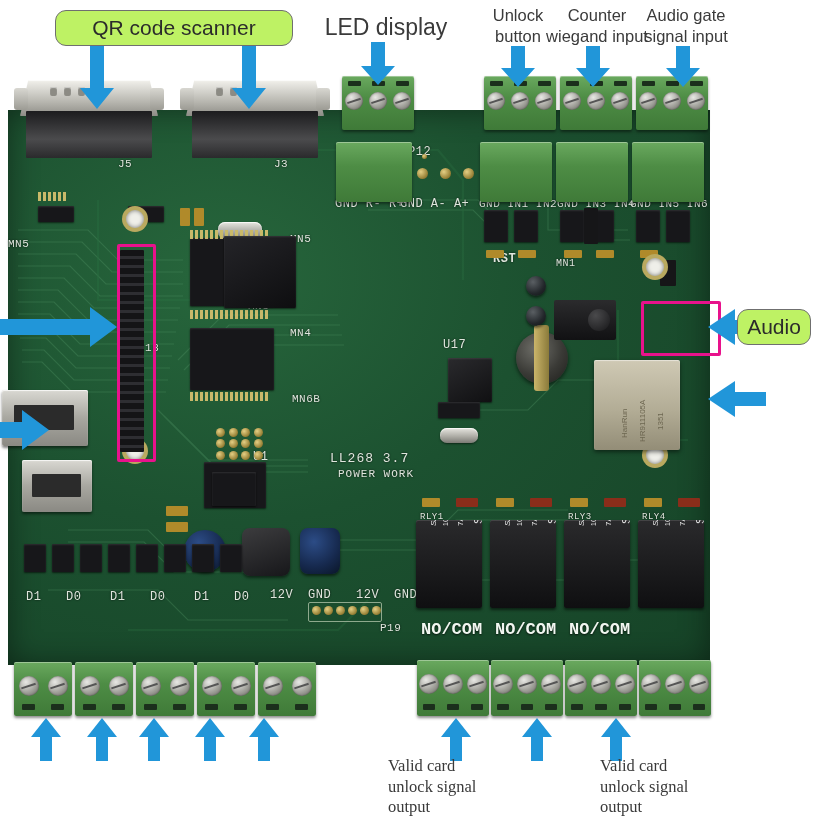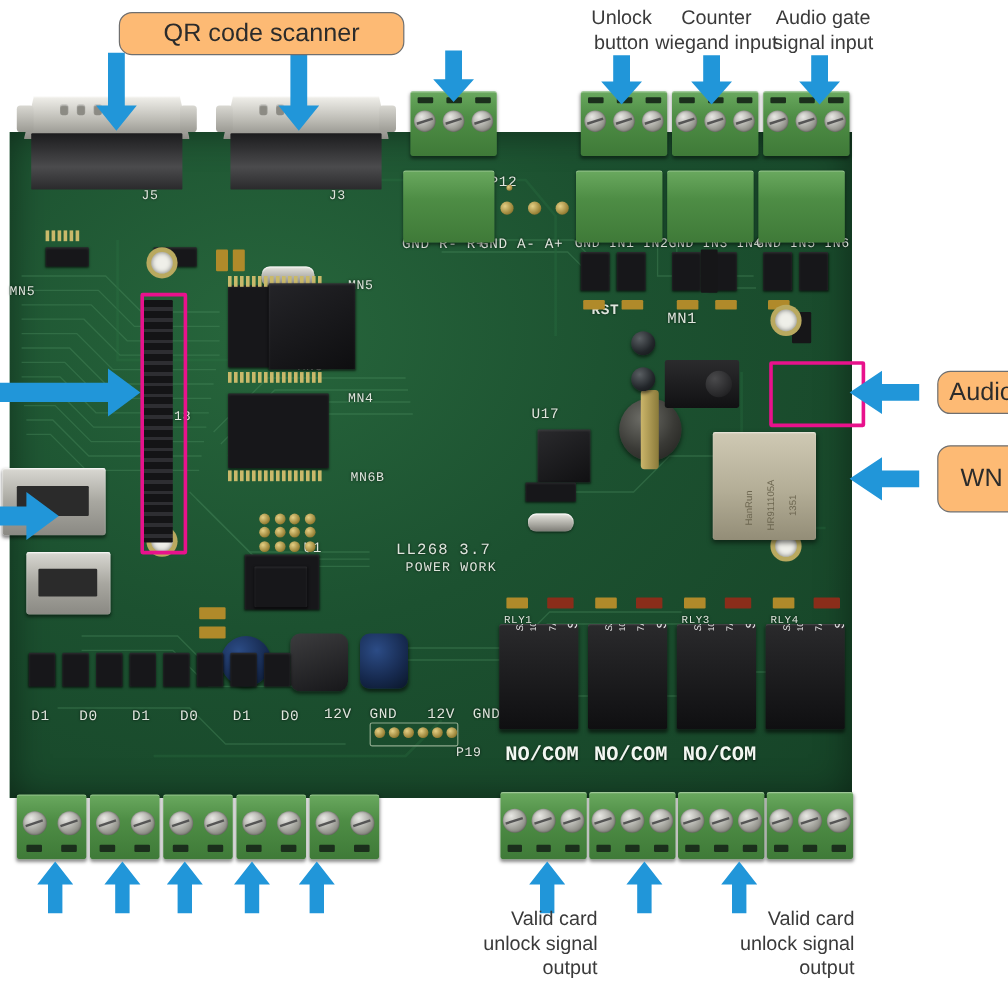--- a/index.html
+++ b/index.html
@@ -99,26 +99,26 @@
        width:22px;height:22px;border-radius:50%;
        background:radial-gradient(circle at 35% 30%,#4a4a4c,#161618);}
 
   .pinhdr{position:absolute;background:#141416;border-radius:1px;}
 
   
   .hilite{position:absolute;border:3px solid #e8128c;border-radius:2px;}
 
   
   .callout{position:absolute;border:1.6px solid #6f6f6f;border-radius:11px;
-      background:#fdba74;color:#2b2b2b;display:flex;align-items:center;
+      background:#bef264;color:#2b2b2b;display:flex;align-items:center;
       justify-content:center;text-align:center;font-size:21px;line-height:1.15;
-      padding:16px 10px;box-sizing:border-box;margin-left:44px;}
+      padding:16px 10px;box-sizing:border-box;}
   .plain{position:absolute;color:#3a3a3a;font-size:16.5px;line-height:1.25;
       text-align:center;white-space:pre-line;}
-  .plain.left{text-align:right;}
+  .plain.left{text-align:left;font-family:Liberation Serif, serif;}
 
   
   .arrow{position:absolute;}
   .arrow svg{display:block;overflow:visible;}
 </style>
 </head>
 <body>
 
 <div id="stage">
 
@@ -179,21 +179,21 @@
     <div class="silk" style="left:392px;top:87px;font-size:12px;">GND A- A+</div>
     <div class="silk" style="left:471px;top:88px;font-size:11px;">GND IN1 IN2</div>
     <div class="silk" style="left:549px;top:88px;font-size:11px;">GND IN3 IN4</div>
     <div class="silk" style="left:622px;top:88px;font-size:11px;">GND IN5 IN6</div>
 
     <div class="silk" style="left:0px;top:128px;font-size:11px;">MN5</div>
     <div class="silk" style="left:282px;top:123px;font-size:11px;">MN5</div>
     <div class="silk" style="left:282px;top:217px;font-size:11px;">MN4</div>
     <div class="silk" style="left:240px;top:190px;font-size:11px;">MN3</div>
     <div class="silk" style="left:284px;top:283px;font-size:11px;">MN6B</div>
-    <div class="silk" style="left:548px;top:148px;font-size:13px;">MN1</div>
+    <div class="silk" style="left:548px;top:148px;font-size:10px;">MN1</div>
     <div class="silk" style="left:245px;top:340px;font-size:12px;">U1</div>
     <div class="silk" style="left:435px;top:228px;font-size:12px;">U17</div>
     <div class="silk" style="left:485px;top:142px;font-size:12px;font-weight:bold;">RST</div>
 
     <div class="silk" style="left:322px;top:341px;font-size:13px;letter-spacing:1px;">LL268 3.7</div>
     <div class="silk" style="left:330px;top:358px;font-size:11px;letter-spacing:1px;">POWER WORK</div>
 
     <div class="silk" style="left:18px;top:480px;font-size:12px;">D1</div>
     <div class="silk" style="left:58px;top:480px;font-size:12px;">D0</div>
     <div class="silk" style="left:102px;top:480px;font-size:12px;">D1</div>
@@ -699,33 +699,33 @@
       </svg>
   </div>
   <div class="arrow" style="left:600px;top:718px;">
     <svg width="32" height="44" viewBox="0 0 32 44">
         <path d="M16 0 L31 19 H22 V43 H10 V19 H1 Z" fill="#2196d9"></path>
       </svg>
   </div>
 
   <div class="callout" style="left:55px;top:10px;width:238px;height:36px;">QR code scanner</div>
 
+  <div class="plain" style="left:310px;top:13px;width:152px;font-size:23px;">LED display</div>
 
   <div class="plain" style="left:478px;top:5px;width:80px;">Unlock
 button</div>
 
   <div class="plain" style="left:546px;top:5px;width:102px;">Counter
 wiegand input</div>
 
   <div class="plain" style="left:636px;top:5px;width:100px;">Audio gate
 signal input</div>
 
   <div class="callout" style="left:737px;top:309px;width:74px;height:36px;">Audio</div>
 
-  <div class="callout" style="left:737px;top:371px;width:74px;height:56px;">WN</div>
 
 
 
   <div class="plain left" style="left:388px;top:756px;width:110px;">Valid card
 unlock signal
 output</div>
 
 
   <div class="plain left" style="left:600px;top:756px;width:112px;">Valid card
 unlock signal

